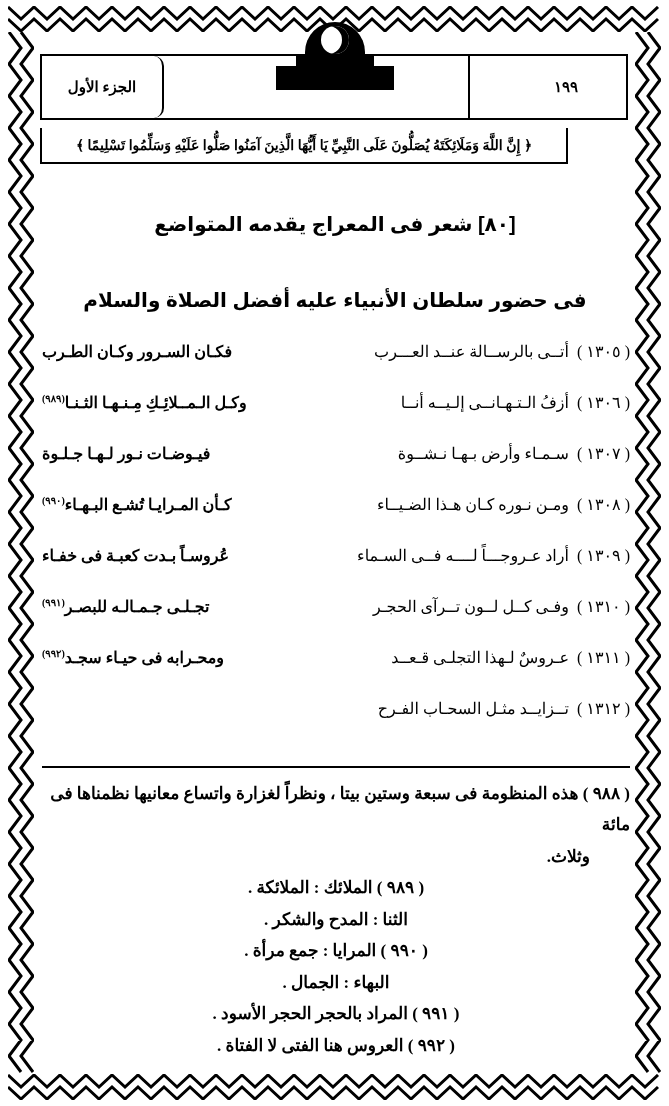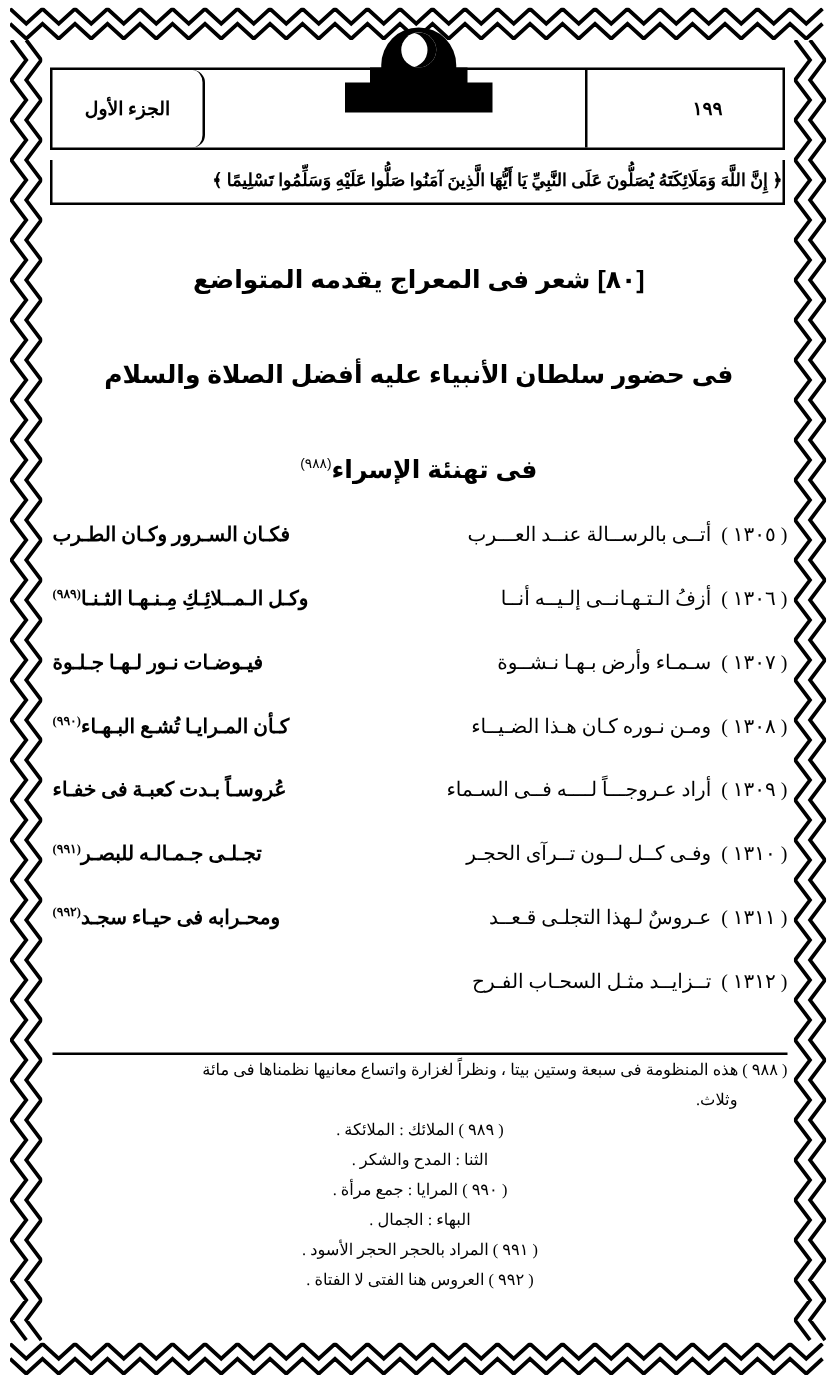--- a/index.html
+++ b/index.html
@@ -130,28 +130,28 @@
     border-radius: 50%;
     background: #fff;
     box-shadow: inset -7px 0 0 0 #000;
   }
 
   
   .verse-band {
     position: absolute;
     left: 0;
     top: 96px;
-    width: 588px;
+    width: 528px;
     height: 36px;
     border: 2px solid #000;
     border-top: none;
     box-sizing: border-box;
     display: flex;
     align-items: center;
-    justify-content: flex-start;
+    justify-content: center;
   }
   .verse-band .verse {
     font-size: 14px;
     font-weight: bold;
     letter-spacing: -0.2px;
     white-space: nowrap;
   }
 
   
   .title-block {
@@ -206,24 +206,26 @@
     vertical-align: super;
   }
 
   
   .fn-rule {
     margin-top: 16px;
     width: 588px;
     border-top: 2px solid #000;
   }
   .footnotes {
+    margin-top: 10px;
     width: 588px;
-    font-size: 13px;
+    font-size: 17px;
     line-height: 1.85;
     text-align: right;
+    font-weight: bold;
   }
   .footnotes .fn-line { display: block; }
   .footnotes .fn-line.indent { padding-right: 40px; }
   .footnotes .fn-line.center-ish { text-align: center; }
 </style>
 </head>
 <body>
 
 <div class="page">
 
@@ -275,23 +277,20 @@
       </div>
 
       <div class="verse-band">
         <span class="verse">﴿ إِنَّ اللَّهَ وَمَلَائِكَتَهُ يُصَلُّونَ عَلَى النَّبِيِّ يَا أَيُّهَا الَّذِينَ آمَنُوا صَلُّوا عَلَيْهِ وَسَلِّمُوا تَسْلِيمًا ﴾</span>
       </div>
     </div>
 
     <div class="title-block">
       <span class="line">[٨٠] شعر فى المعراج يقدمه المتواضع</span>
       <span class="line">فى حضور سلطان الأنبياء عليه أفضل الصلاة والسلام</span>
-      <span class="line">
-        <span>فى تهنئة الإسراء</span><sup>(٩٨٨)</sup>
-      </span>
     </div>
 
     <div class="poem">
 
       <div class="verse-row">
         <div class="hemistich first">
           <span class="num">( ١٣٠٥ )</span>
           <span>أتــى بالرســالة عنــد العـــرب</span>
         </div>
         <div class="hemistich second">

